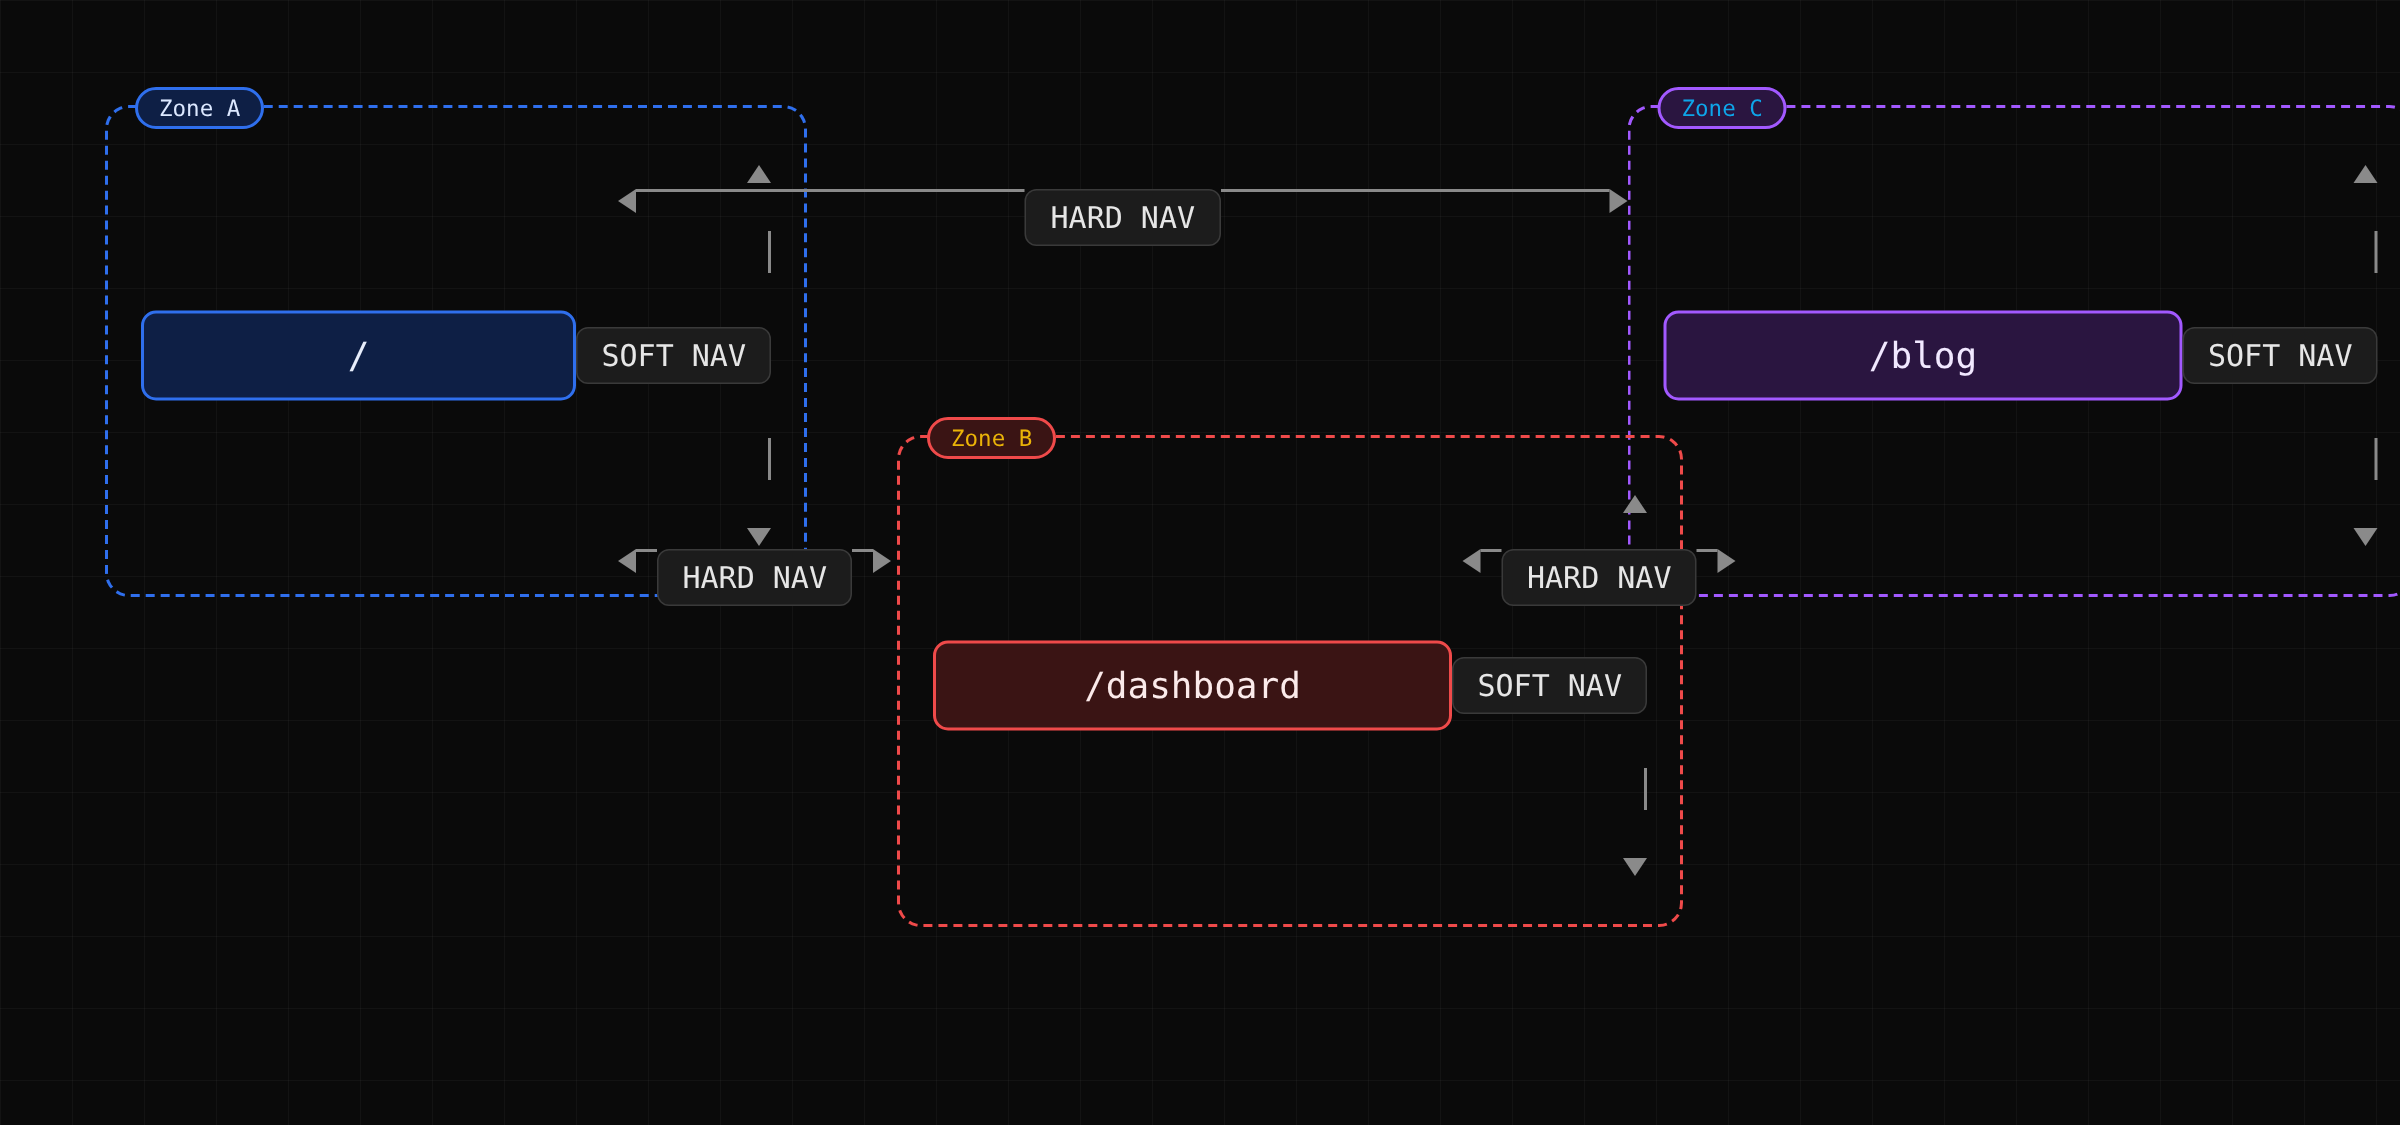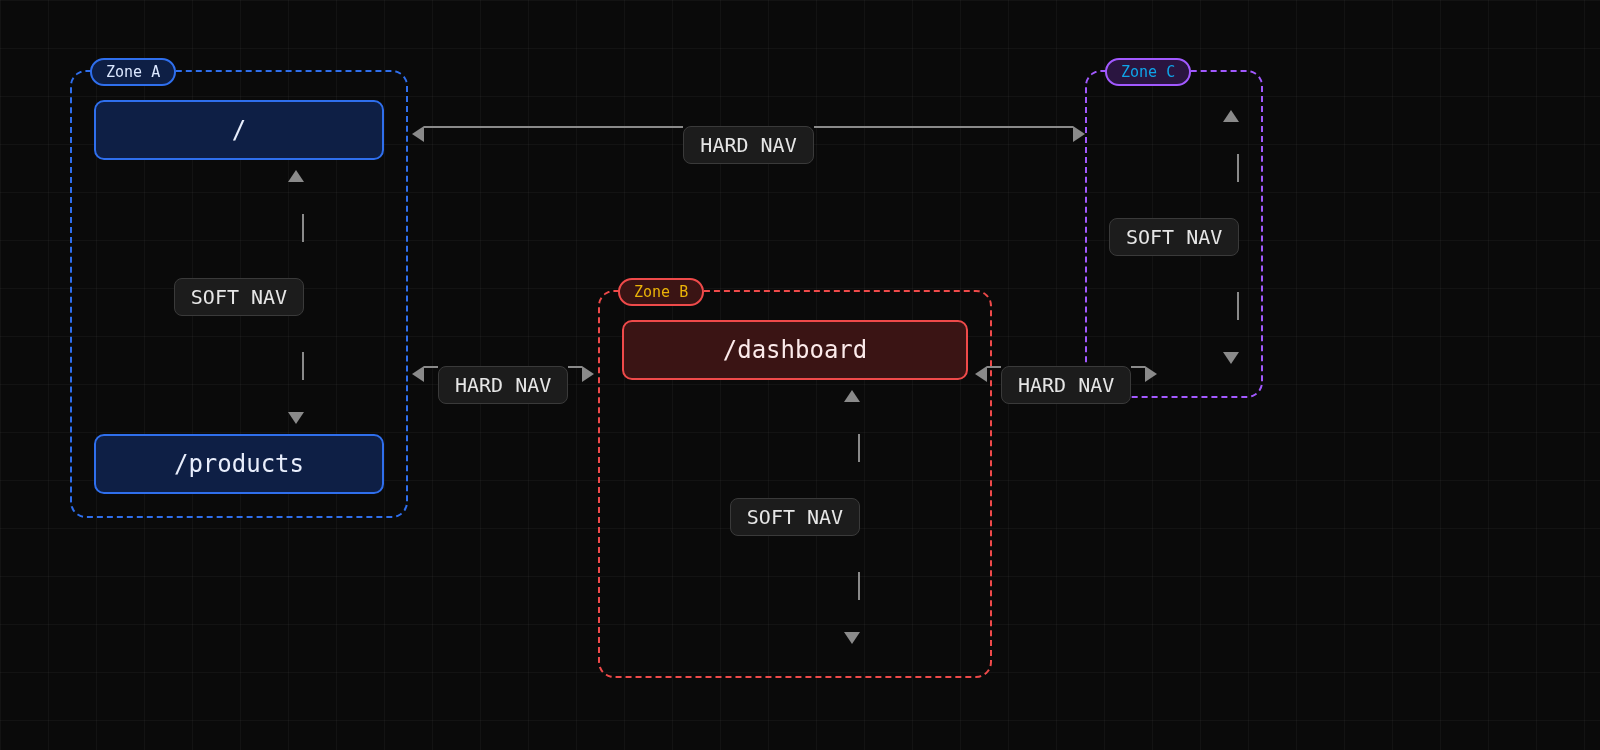--- a/index.html
+++ b/index.html
@@ -13,21 +13,21 @@
     font-family: ui-monospace, "SF Mono", "Menlo", "Consolas", monospace;
     position: relative;
     color: #e6e6e6;
   }
 
   .zone {
     position: absolute;
     border: 2px dashed;
     border-radius: 16px;
     padding: 28px 22px 22px 22px;
-    display: flex; flex-direction: column; align-items: center;
+    display: flex; flex-direction: row; align-items: center;
   }
   .zone-label {
     position: absolute;
     top: -14px; left: 18px;
     font-size: 15px;
     padding: 3px 14px;
     border-radius: 999px;
     border: 2px solid;
     font-weight: 500;
   }
@@ -83,25 +83,25 @@
 <div id="zoneA" class="zone blue">
   <div class="zone-label">Zone A</div>
   <div class="route blue">/</div>
   <div class="v-connector">
     <div class="head-up"></div>
     <div class="stem"></div>
     <div class="nav-pill">SOFT NAV</div>
     <div class="stem"></div>
     <div class="head-down"></div>
   </div>
-  <div class="route blue">/products</div>
 </div>
 
 <div id="zoneC" class="zone purple">
   <div class="zone-label">Zone C</div>
+  <div class="route purple wide">/blog</div>
   <div class="v-connector">
     <div class="head-up"></div>
     <div class="stem"></div>
     <div class="nav-pill">SOFT NAV</div>
     <div class="stem"></div>
     <div class="head-down"></div>
   </div>
 </div>
 
 <div id="zoneB" class="zone red">

